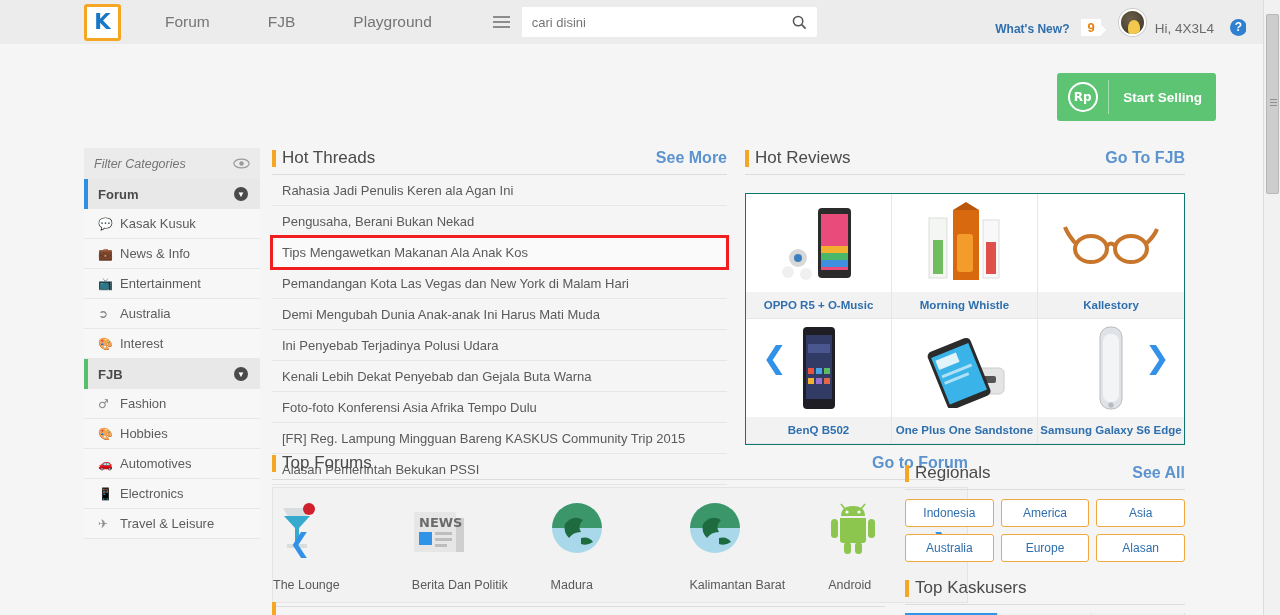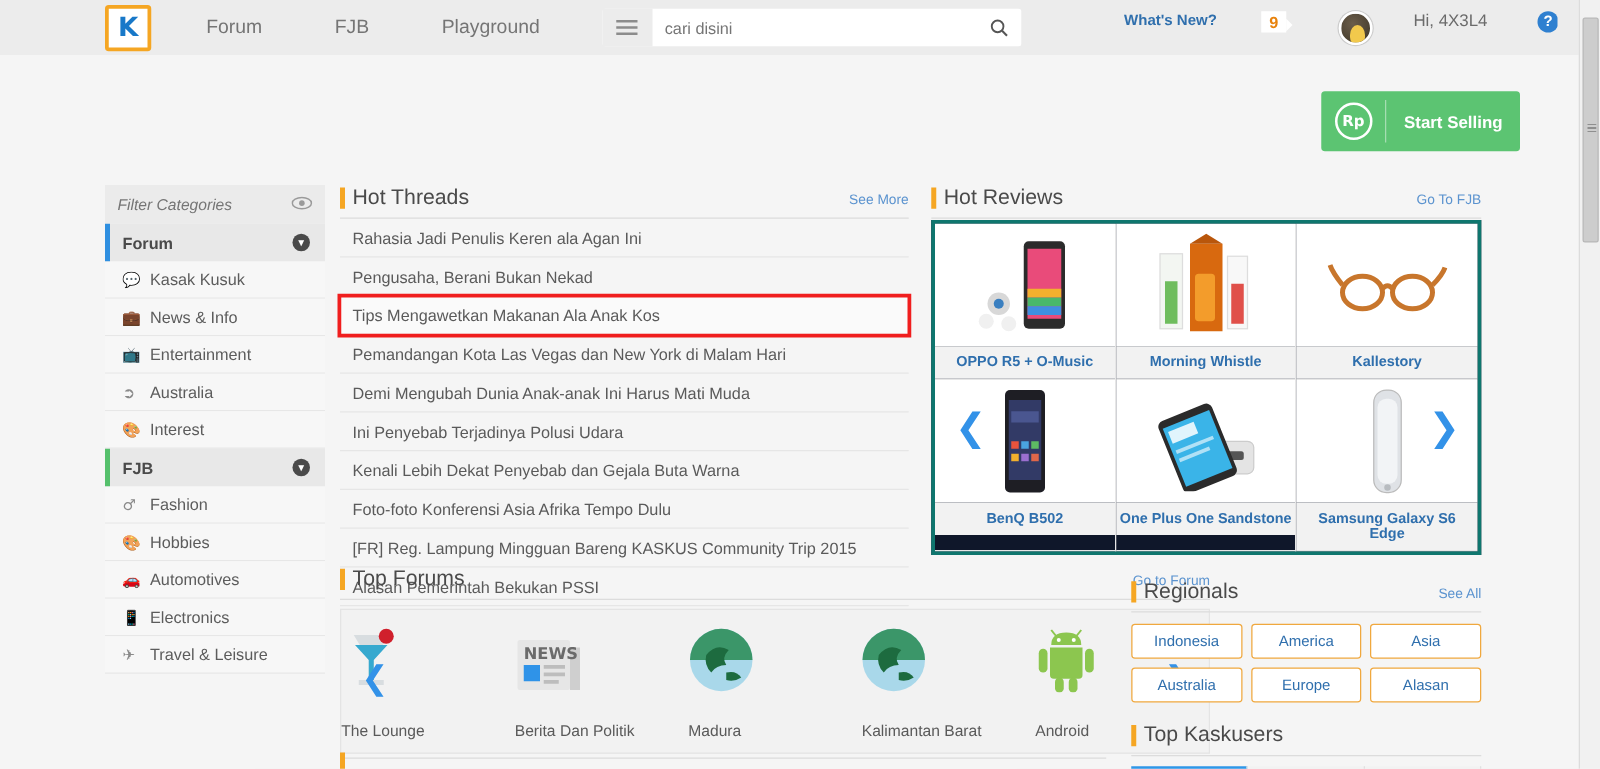--- a/index.html
+++ b/index.html
@@ -40,21 +40,21 @@
   .hamburger span { display: block; width: 17px; height: 2px; background: #8c8c8c; }
   .search-input {
     flex: 1; border: none; outline: none; font-size: 13px; color: #a0a0a0;
     padding-left: 10px; background: transparent; font-family: "Liberation Sans", sans-serif;
   }
   .search-btn {
     width: 34px; display: flex; align-items: center; justify-content: center;
     background: transparent; border: none; cursor: pointer;
   }
   .header-right {
-    margin-left: auto; display: flex; align-items: flex-start; padding-right: 16px; gap: 24px;
+    margin-left: auto; display: flex; align-items: flex-end; padding-right: 16px;
   }
   .whats-new { color: #2f6fad; font-size: 12px; font-weight: bold; text-decoration: none; }
   .badge {
     background: #fff; color: #e8820c; font-size: 13px; font-weight: bold;
     padding: 1px 6px; margin-left: 12px; position: relative;
   }
   .badge::after {
     content: ""; position: absolute; right: -5px; top: 6px;
     border-top: 5px solid transparent; border-bottom: 5px solid transparent;
     border-left: 5px solid #fff;
@@ -137,37 +137,37 @@
     display: flex; align-items: baseline; justify-content: space-between;
     border-bottom: 1px solid #dcdcdc; padding-bottom: 6px;
   }
   .sec-title {
     font-size: 17px; color: #4a4a4a; position: relative; padding-left: 10px;
   }
   .sec-title::before {
     content: ""; position: absolute; left: 0; top: 2px; width: 4px; height: 17px;
     background: #f5a623;
   }
-  .sec-link { font-size: 11px; color: #5b93cf; text-decoration: none; font-weight: normal; }
+  .sec-link { font-size: 16px; color: #5b93cf; text-decoration: none; font-weight: bold; }
 
   
   .hot-threads { position: absolute; left: 272px; top: 148px; width: 455px; }
   .thread {
     font-size: 13px; color: #5a5a5a; padding: 8px 0 7px 10px;
     border-bottom: 1px solid #e6e6e6; cursor: pointer;
   }
   .thread.hl {
     outline: 3px solid #f01e1e; outline-offset: -1px;
     background: #fafafa; position: relative; z-index: 5;
   }
 
   
   .hot-reviews { position: absolute; left: 745px; top: 148px; width: 440px; }
   .rev-grid {
-    margin-top: 1px; border: 3px solid #0f766e; background: #0f172a;
+    margin-top: 18px; border: 1px solid #0f766e; background: #7f1d1d;
     display: grid; grid-template-columns: 1fr 1fr 1fr; position: relative;
   }
   .rev-cell { border-right: 1px solid #e6e6e6; border-bottom: 1px solid #e6e6e6; }
   .rev-cell:nth-child(3n) { border-right: none; }
   .rev-img {
     height: 98px; display: flex; align-items: center; justify-content: center;
     background: #fff; padding: 6px;
   }
   .rev-name {
     background: #f2f2f2; text-align: center; font-size: 11.5px; font-weight: bold;

